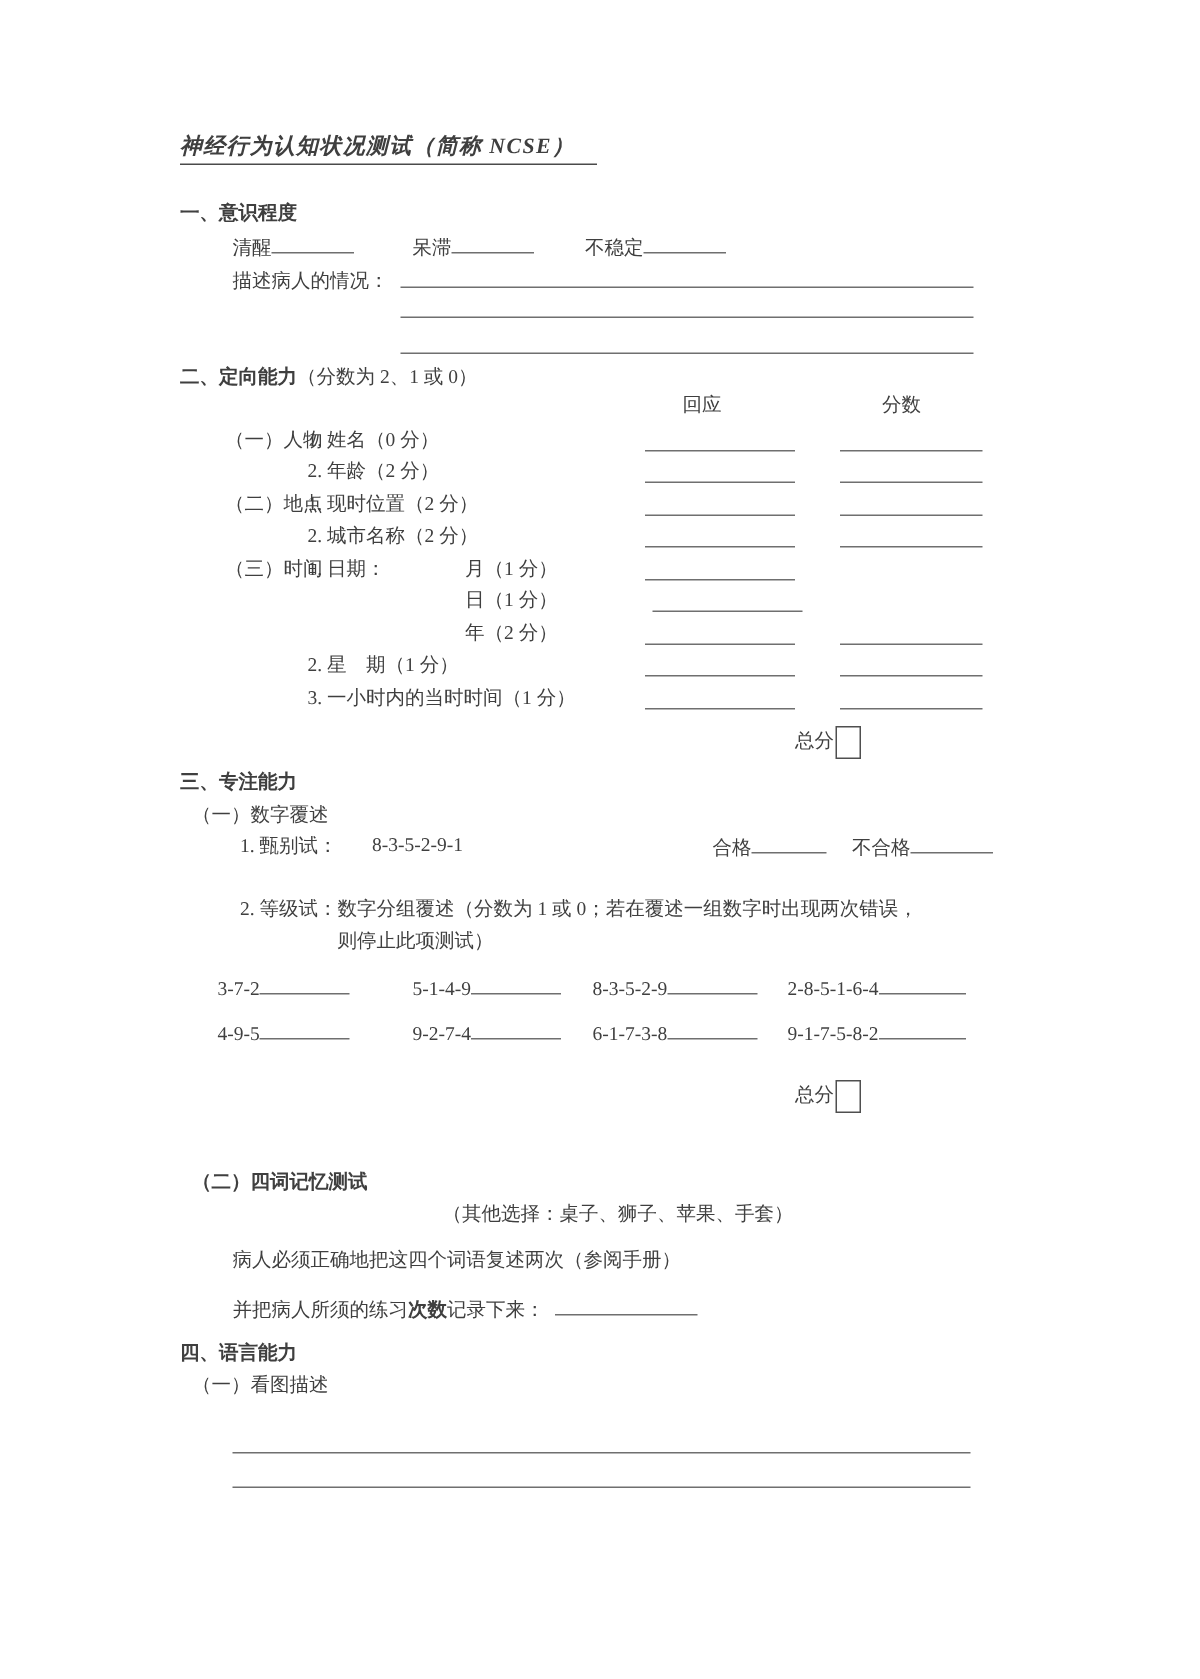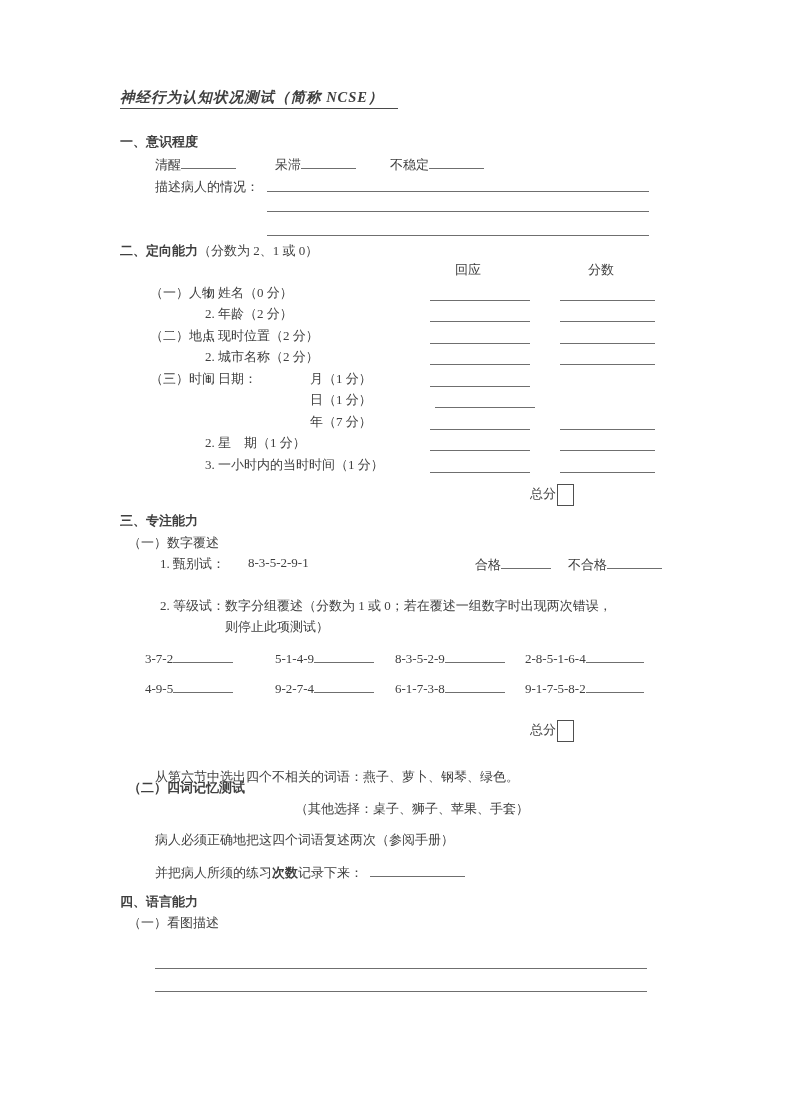--- a/index.html
+++ b/index.html
@@ -82,21 +82,21 @@
       <span class="o-group">（三）时间</span>
       <span class="o-item">1. 日期：</span>
       <span class="o-sub">月（1 分）</span>
       <span class="o-resp"></span>
     </div>
     <div class="o-row" style="top:303px;">
       <span class="o-sub">日（1 分）</span>
       <span class="o-resp" style="left:315px;"></span>
     </div>
     <div class="o-row" style="top:325px;">
-      <span class="o-sub">年（7 分）</span>
+      <span class="o-sub">年（2 分）</span>
       <span class="o-resp"></span>
       <span class="o-score"></span>
     </div>
     <div class="o-row" style="top:346px;">
       <span class="o-item">2. 星　期（1 分）</span>
       <span class="o-resp"></span>
       <span class="o-score"></span>
     </div>
     <div class="o-row" style="top:368px;">
       <span class="o-item">3. 一小时内的当时时间（1 分）</span>
@@ -130,21 +130,20 @@
       <span class="d-cell" style="left:155px;"><span>9-2-7-4</span><span class="blank" style="width:60px;"></span></span>
       <span class="d-cell" style="left:275px;"><span>6-1-7-3-8</span><span class="blank" style="width:60px;"></span></span>
       <span class="d-cell" style="left:405px;"><span>9-1-7-5-8-2</span><span class="blank" style="width:58px;"></span></span>
     </div>
 
     <div class="abs" style="top:632px; left:410px;">
       <span>总分</span><span class="score-box"></span>
     </div>
 
     <div class="abs" style="top:691px; left:8px;font-weight:bold;">（二）四词记忆测试</div>
-    <div class="abs" style="top:680px; left:35px;">从第六节中选出四个不相关的词语：燕子、萝卜、钢琴、绿色。</div>
     <div class="abs" style="top:712px; left:175px;">（其他选择：桌子、狮子、苹果、手套）</div>
     <div class="abs" style="top:775px; left:35px;">
       <span>并把病人所须的练习</span><span class="b">次数</span><span>记录下来：</span>
       <span class="blank" style="width:95px; margin-left:4px;"></span>
     </div>
     <div class="abs" style="top:743px; left:35px;">病人必须正确地把这四个词语复述两次（参阅手册）</div>
 
     <div class="abs b" style="top:805px; left:0;">四、语言能力</div>
     <div class="abs" style="top:826px; left:8px;">（一）看图描述</div>
     <div class="hline" style="top:880px; left:35px; width:492px;"></div>

